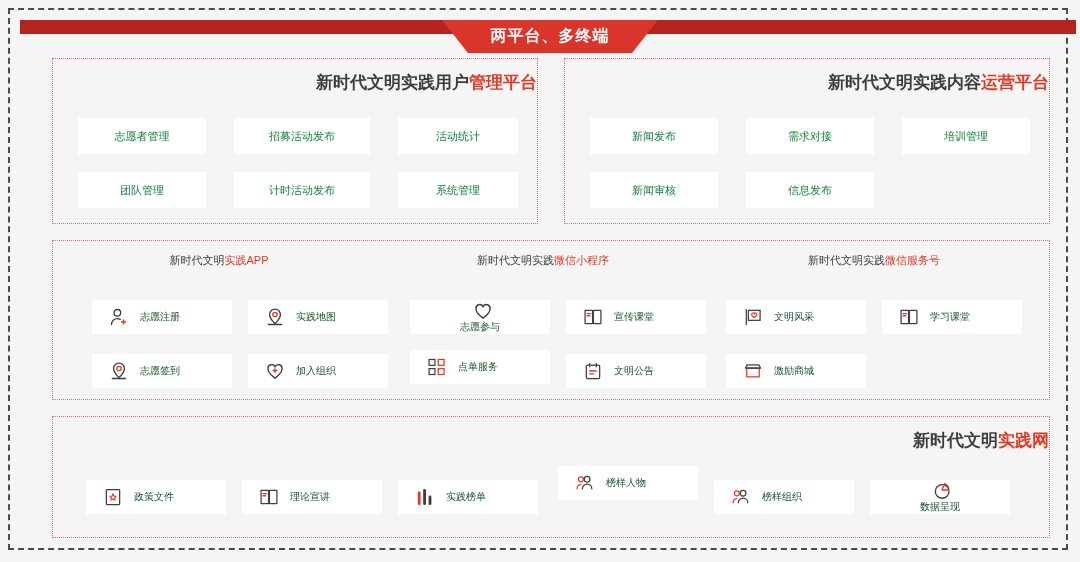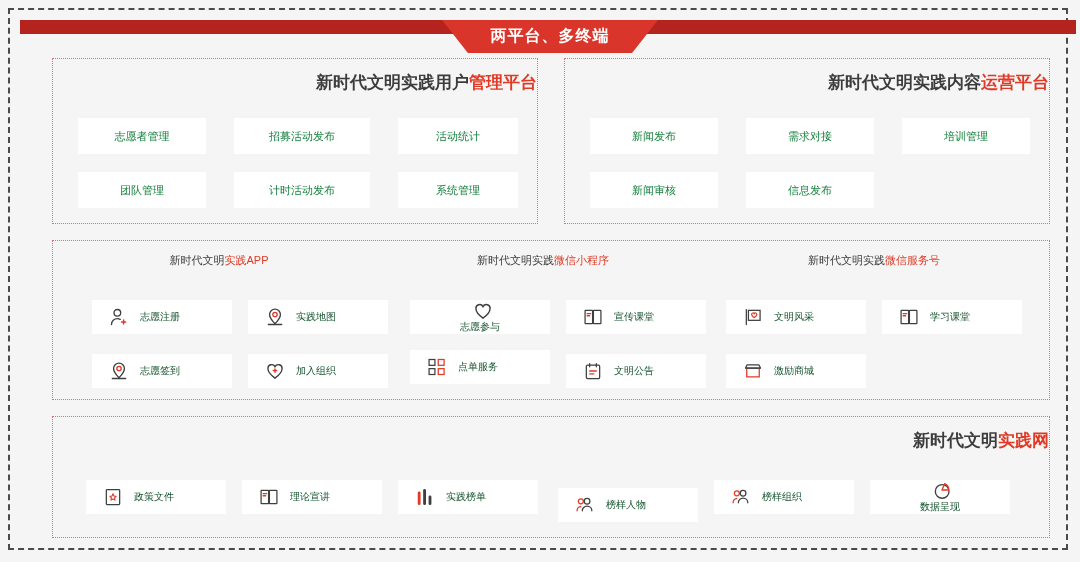--- a/index.html
+++ b/index.html
@@ -273,21 +273,21 @@
     <span class="ico">
       <svg width="20" height="20" viewBox="0 0 24 24" fill="none" stroke-width="1.7" stroke-linecap="round">
         <path d="M5 20V7" stroke="#e03a26" stroke-width="3.4"></path>
         <path d="M11.5 20V4" stroke="#3f3f3f" stroke-width="3.4"></path>
         <path d="M18 20v-8" stroke="#3f3f3f" stroke-width="3.4"></path>
       </svg>
     </span>
     <span class="lbl">实践榜单</span>
   </div>
 
-  <div class="ibtn" style="left:548px;top:478px;width:140px;">
+  <div class="ibtn" style="left:548px;top:456px;width:140px;">
     <span class="ico">
       <svg width="20" height="20" viewBox="0 0 24 24" fill="none" stroke-width="1.5" stroke-linecap="round">
         <circle cx="7" cy="7.5" r="3" stroke="#e03a26"></circle>
           <path d="M2.5 19c0-3 2-5.2 4.5-5.2" stroke="#e03a26"></path>
         <circle cx="14.5" cy="7.5" r="3.4" stroke="#3f3f3f"></circle>
           <path d="M8.8 19c0-3.2 2.5-5.6 5.7-5.6s5.7 2.4 5.7 5.6" stroke="#3f3f3f"></path>
       </svg>
     </span>
     <span class="lbl">榜样人物</span>
   </div>

